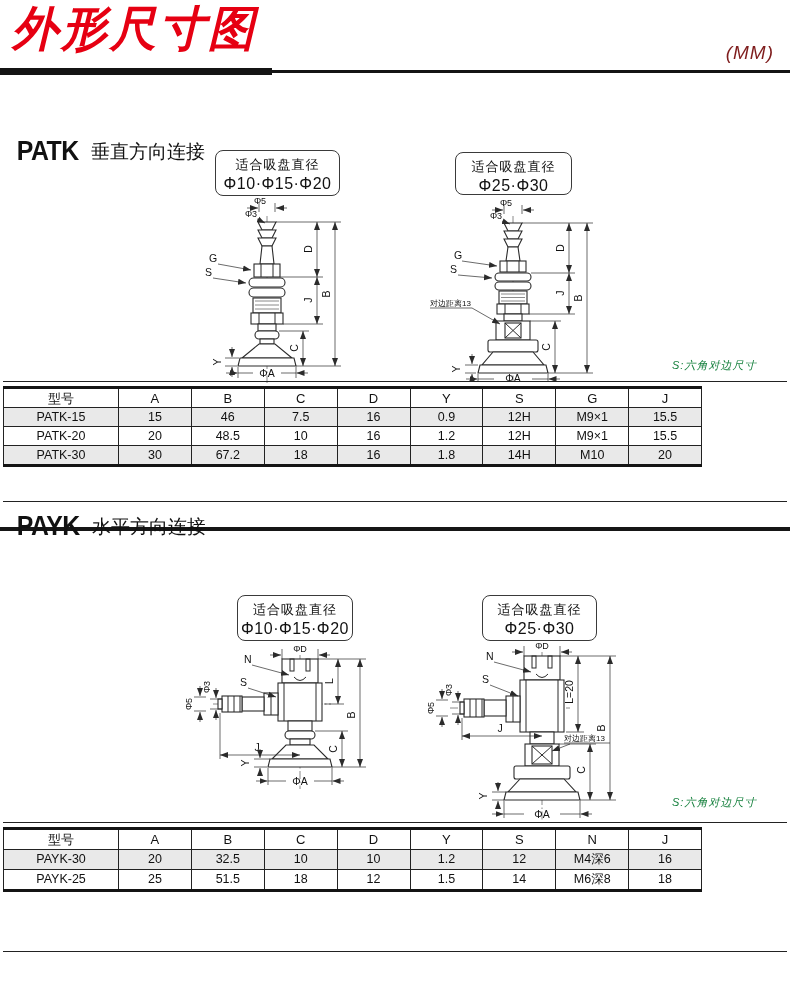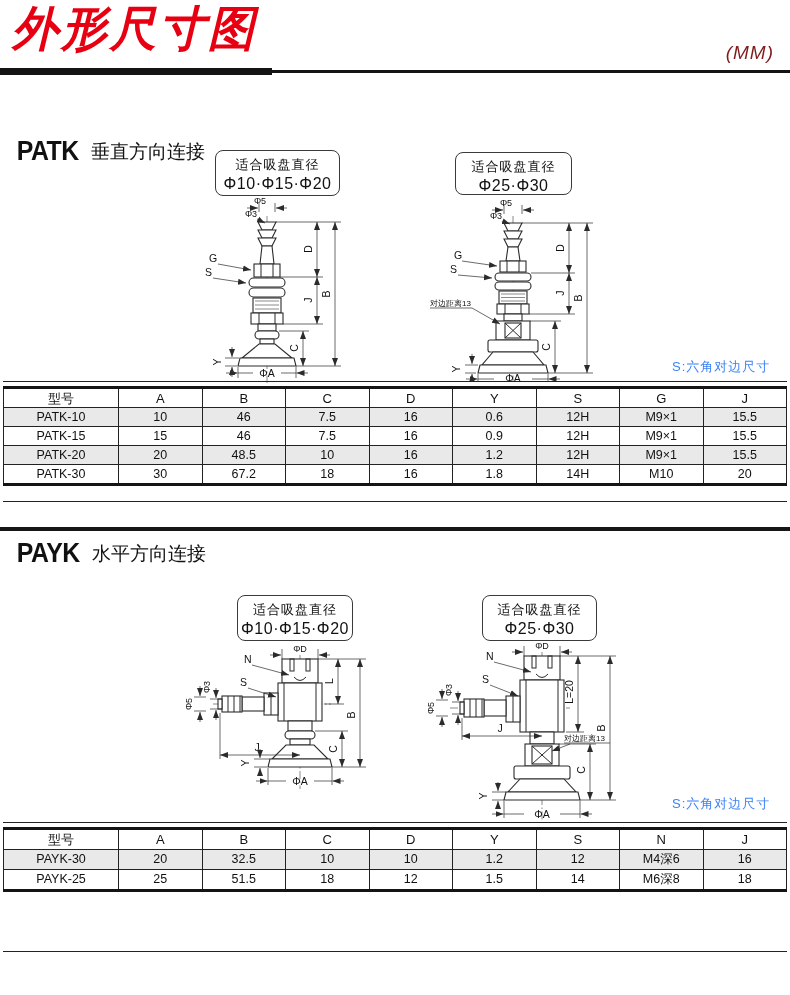--- a/index.html
+++ b/index.html
@@ -12,49 +12,49 @@
            transform:scaleY(1.04); transform-origin:left top; }
   .unit  { position:absolute; top:42px; right:16px; font-size:19px; color:#7f1d1d; letter-spacing:1px;font-style:italic; }
   .rule-thin  { position:absolute; top:70px; left:0; width:790px; height:3px; background:#141414; }
   .rule-thick { position:absolute; top:68px; left:0; width:272px; height:7px; background:#141414; }
 
   
   .sec-head { position:absolute; left:14px; white-space:nowrap; }
   .sec-code { font-size:27px; font-weight:900; letter-spacing:-0.5px; transform:scaleX(.92); display:inline-block; vertical-align:middle; }
   .sec-sub  { font-size:19px; margin-left:5px; vertical-align:middle; }
   #sec1-head { top:100px;margin-top:36px; }
-  #sec2-head { top:538px; }
+  #sec2-head { top:511px; }
 
   
   .area { position:absolute; left:0; width:790px; }
   #area1 { top:143px; height:243px; }
   #area2 { top:585px; height:242px; }
   .cap-box { position:absolute; box-sizing:border-box; border:1.5px solid #3a3a3a; border-radius:8px;
              background:#fff; text-align:center; padding-top:5px; }
   .cap1 { font-size:13px; letter-spacing:1px; }
   .cap2 { font-size:16px; margin-top:1px; letter-spacing:0.5px; }
-  .note { position:absolute; font-size:13px; letter-spacing:1px; color:#3b82f6; }
+  .note { position:absolute; font-size:11px; letter-spacing:1px; color:#15803d;font-style:italic; }
   .dwg  { position:absolute; }
 
   
   .part { stroke:#2b2b2b; stroke-width:1.1; fill:#fff; }
   .ln   { stroke:#2b2b2b; stroke-width:1; fill:none; }
   .thr  { stroke:#2b2b2b; stroke-width:.55; fill:none; }
   .dim  { stroke:#2b2b2b; stroke-width:.7; fill:none; }
   .cl   { stroke:#2b2b2b; stroke-width:.55; fill:none; stroke-dasharray:8 2.5 1.5 2.5; }
   .dtxt { font:10.5px "Liberation Sans","DejaVu Sans",sans-serif; fill:#111; }
   .stxt { font:9px "Liberation Sans","DejaVu Sans",sans-serif; fill:#111; }
   .ftxt { font:8px "Liberation Sans","DejaVu Sans",sans-serif; fill:#111; }
 
   
   .sep { position:absolute; top:527px; left:0; width:790px; height:4px; background:#161616; }
 
   
   .hairline { position:absolute; left:3px; width:784px; height:1px; background:#222; }
-  table.dim-table { position:absolute; left:3px; width:784px; table-layout:fixed;
+  table.dim-table { position:absolute; left:3px; width:699px; table-layout:fixed;
         border-collapse:collapse; background:#fff;
         border-top:3px solid #141414; border-bottom:3px solid #141414;
         font-size:12.5px; color:#111; }
   .dim-table th, .dim-table td { border:1px solid #222; text-align:center; vertical-align:middle;
         padding:0; height:18px; font-weight:normal; line-height:1; }
   #table2 th, #table2 td { height:19px; }
   .dim-table th { font-size:13px; }
   .dim-table tbody tr:nth-child(odd) { background:#e9e9e9; }
   .c-model { width:115px; }
   #table1 { top:386px; } #table2 { top:827px; }
@@ -246,31 +246,20 @@
           <th>B</th>
           <th>C</th>
           <th>D</th>
           <th>Y</th>
           <th>S</th>
           <th>G</th>
           <th>J</th>
         </tr>
       </thead>
     <tbody>
-        <tr>
-          <td>PATK-10</td>
-          <td>10</td>
-          <td>46</td>
-          <td>7.5</td>
-          <td>16</td>
-          <td>0.6</td>
-          <td>12H</td>
-          <td>M9×1</td>
-          <td>15.5</td>
-        </tr>
         <tr>
           <td>PATK-15</td>
           <td>15</td>
           <td>46</td>
           <td>7.5</td>
           <td>16</td>
           <td>0.9</td>
           <td>12H</td>
           <td>M9×1</td>
           <td>15.5</td>

